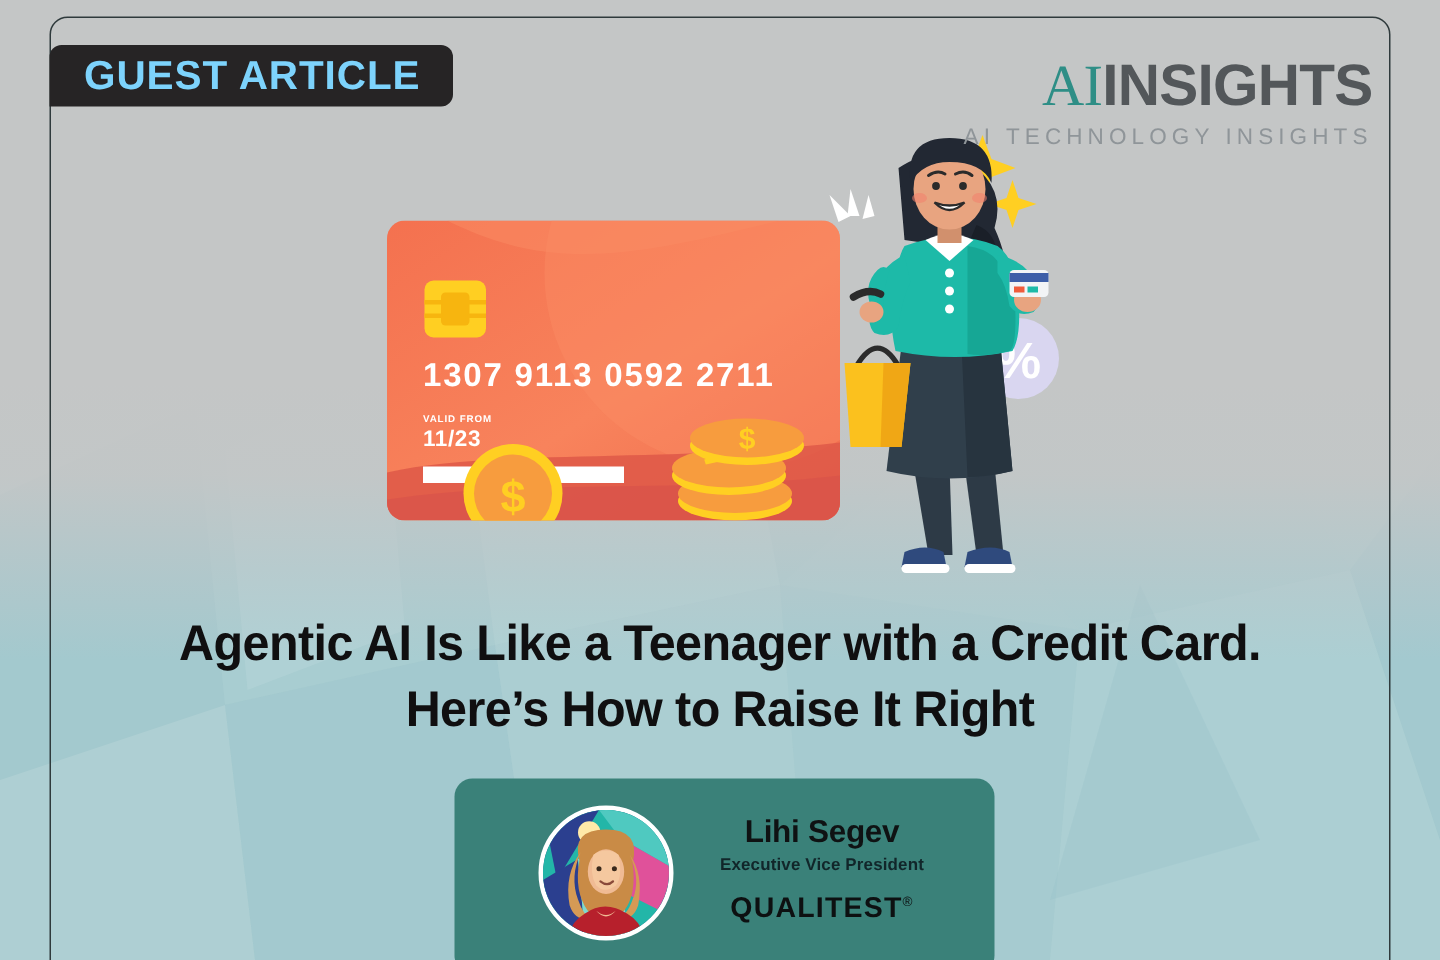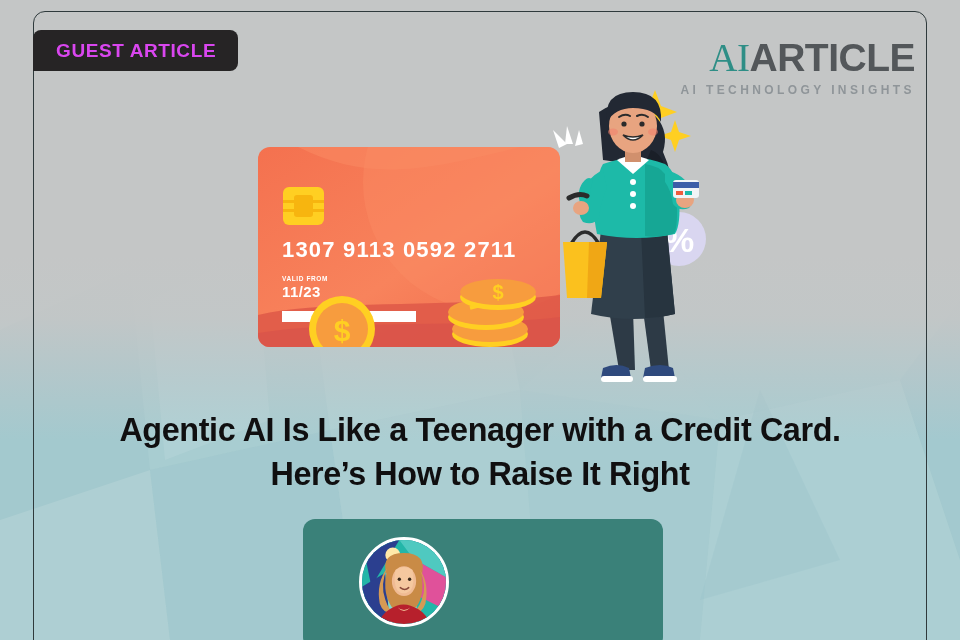--- a/index.html
+++ b/index.html
@@ -34,33 +34,33 @@
   }
 
   
   .badge {
     position:absolute; left:33px; top:30px; height:41px;
     background:#262425; border-radius:8px 8px 8px 0;
     display:flex; align-items:center; padding:0 22px 0 23px;
     z-index:45;
   }
   .badge-label {
-    color:#d946ef; font-size:19px; font-weight:700;
+    color:#7dd3fc; font-size:27px; font-weight:700;
     letter-spacing:0.6px; line-height:1; white-space:nowrap;
     font-family:"Liberation Sans", sans-serif;
   }
 
   
   .logo { position:absolute; right:45px; top:38px; text-align:right; z-index:45; }
   .logo-word { font-size:39px; font-weight:700; letter-spacing:-0.5px; line-height:1; white-space:nowrap; }
   .logo-ai { color:#2e8e86; font-weight:400;font-family:Liberation Serif, serif; }
   .logo-rest { color:#53575a; font-weight:700; }
   .logo-tag {
-    color:#8f9599; font-size:12px; letter-spacing:3.4px;
-    margin-top:6px; white-space:nowrap; font-weight:700;text-align:right;
+    color:#8f9599; font-size:15px; letter-spacing:3.4px;
+    margin-top:6px; white-space:nowrap; font-weight:400;text-align:right;
   }
 
   
   .card-art { position:absolute; left:258px; top:147px; width:302px; height:200px; z-index:10; }
 
   
   .person { position:absolute; left:545px; top:82px; width:180px; height:305px; z-index:12; }
 
   
   .headline {
@@ -252,21 +252,21 @@
     <ellipse cx="68" cy="50" rx="5" ry="3.4" fill="#f2806c" opacity="0.55"></ellipse>
     <ellipse cx="108" cy="50" rx="5" ry="3.4" fill="#f2806c" opacity="0.55"></ellipse>
   </svg>
 
   <div class="badge">
     <span class="badge-label">GUEST ARTICLE</span>
   </div>
 
   <div class="logo">
     <div class="logo-word">
-      <span class="logo-ai">AI</span><span class="logo-rest">ARTICLE</span>
+      <span class="logo-ai">AI</span><span class="logo-rest">INSIGHTS</span>
     </div>
     <div class="logo-tag">AI TECHNOLOGY INSIGHTS</div>
   </div>
 
   <h1 class="headline">
     <span>Agentic AI Is Like a Teenager with a Credit Card.</span>
     <span class="l2">Here’s How to Raise It Right</span>
   </h1>
 
   <div class="author-card">
@@ -284,17 +284,22 @@
         <path d="M36,32 q9,-6 18,0 q3,16 -2,22 q-8,6 -14,0 q-5,-8 -2,-22 Z" fill="#f5c89f"></path>
         <circle cx="40" cy="42" r="1.8" fill="#3a2a1c"></circle>
         <circle cx="51" cy="42" r="1.8" fill="#3a2a1c"></circle>
         <path d="M41,51 q5,4 9,0" stroke="#8a4a3a" stroke-width="1.6" fill="none" stroke-linecap="round"></path>
         <path d="M27,30 q-8,18 -2,34 q4,12 10,14 q-12,2 -16,-10 q-4,-22 8,-38 Z" fill="#d59a55"></path>
         <path d="M62,32 q8,18 2,32 q-4,12 -12,14 q12,2 16,-10 q4,-22 -6,-36 Z" fill="#d59a55"></path>
         <path d="M30,74 q14,-10 30,0 q10,6 12,16 l-54,0 q2,-10 12,-16 Z" fill="#b7202c"></path>
         <path d="M38,72 q7,8 14,0 q-7,6 -14,0 Z" fill="#f0bb94"></path>
       </svg>
     </div>
+    <div class="author-text">
+      <div class="author-name">Lihi Segev</div>
+      <div class="author-title">Executive Vice President</div>
+      <div class="author-company"><span>QUALITEST</span><sup>®</sup></div>
+    </div>
   </div>
 
   <div class="frame"></div>
 
 </div>
 
 </body></html>

